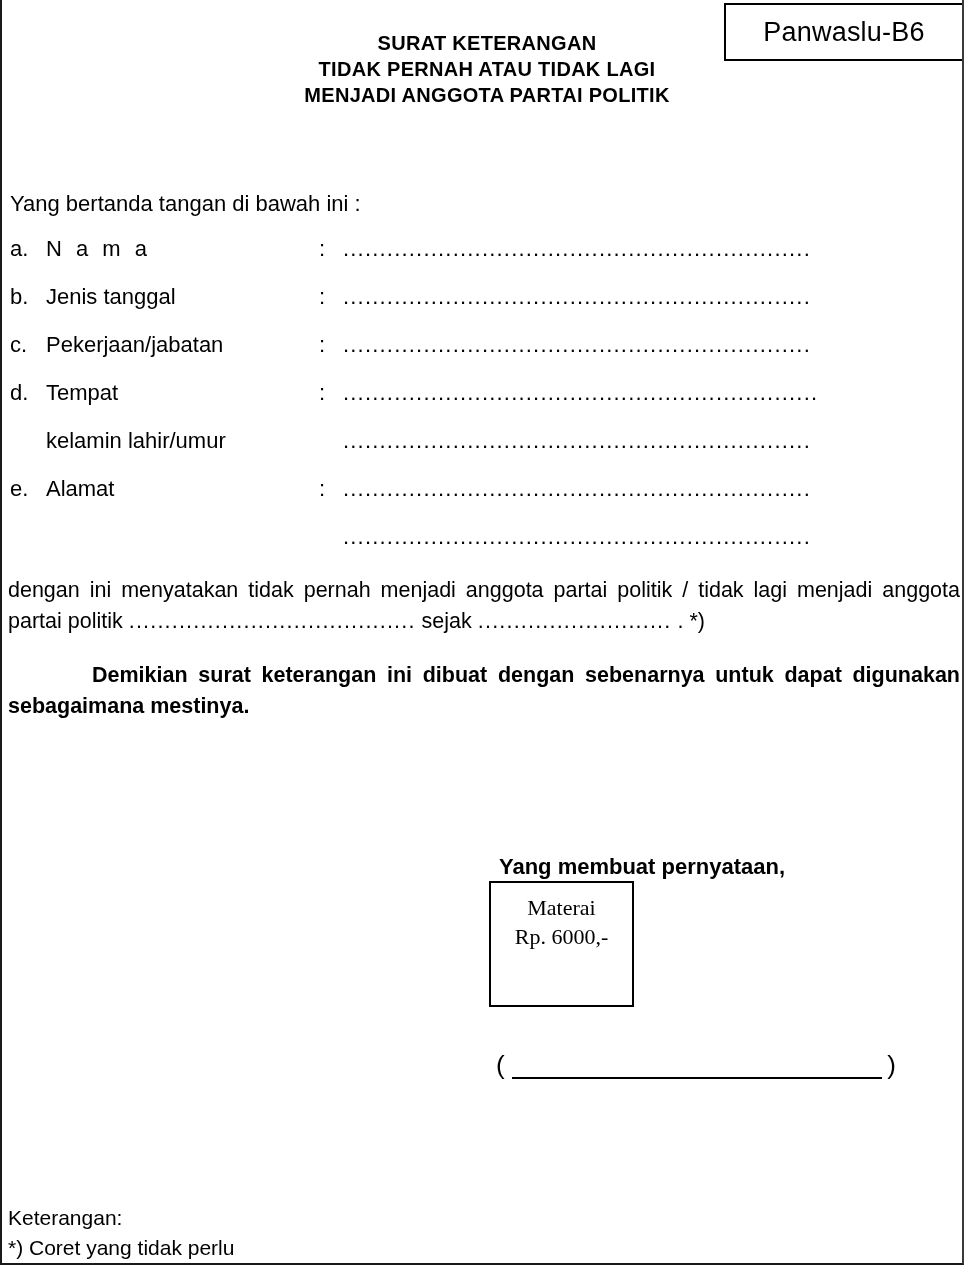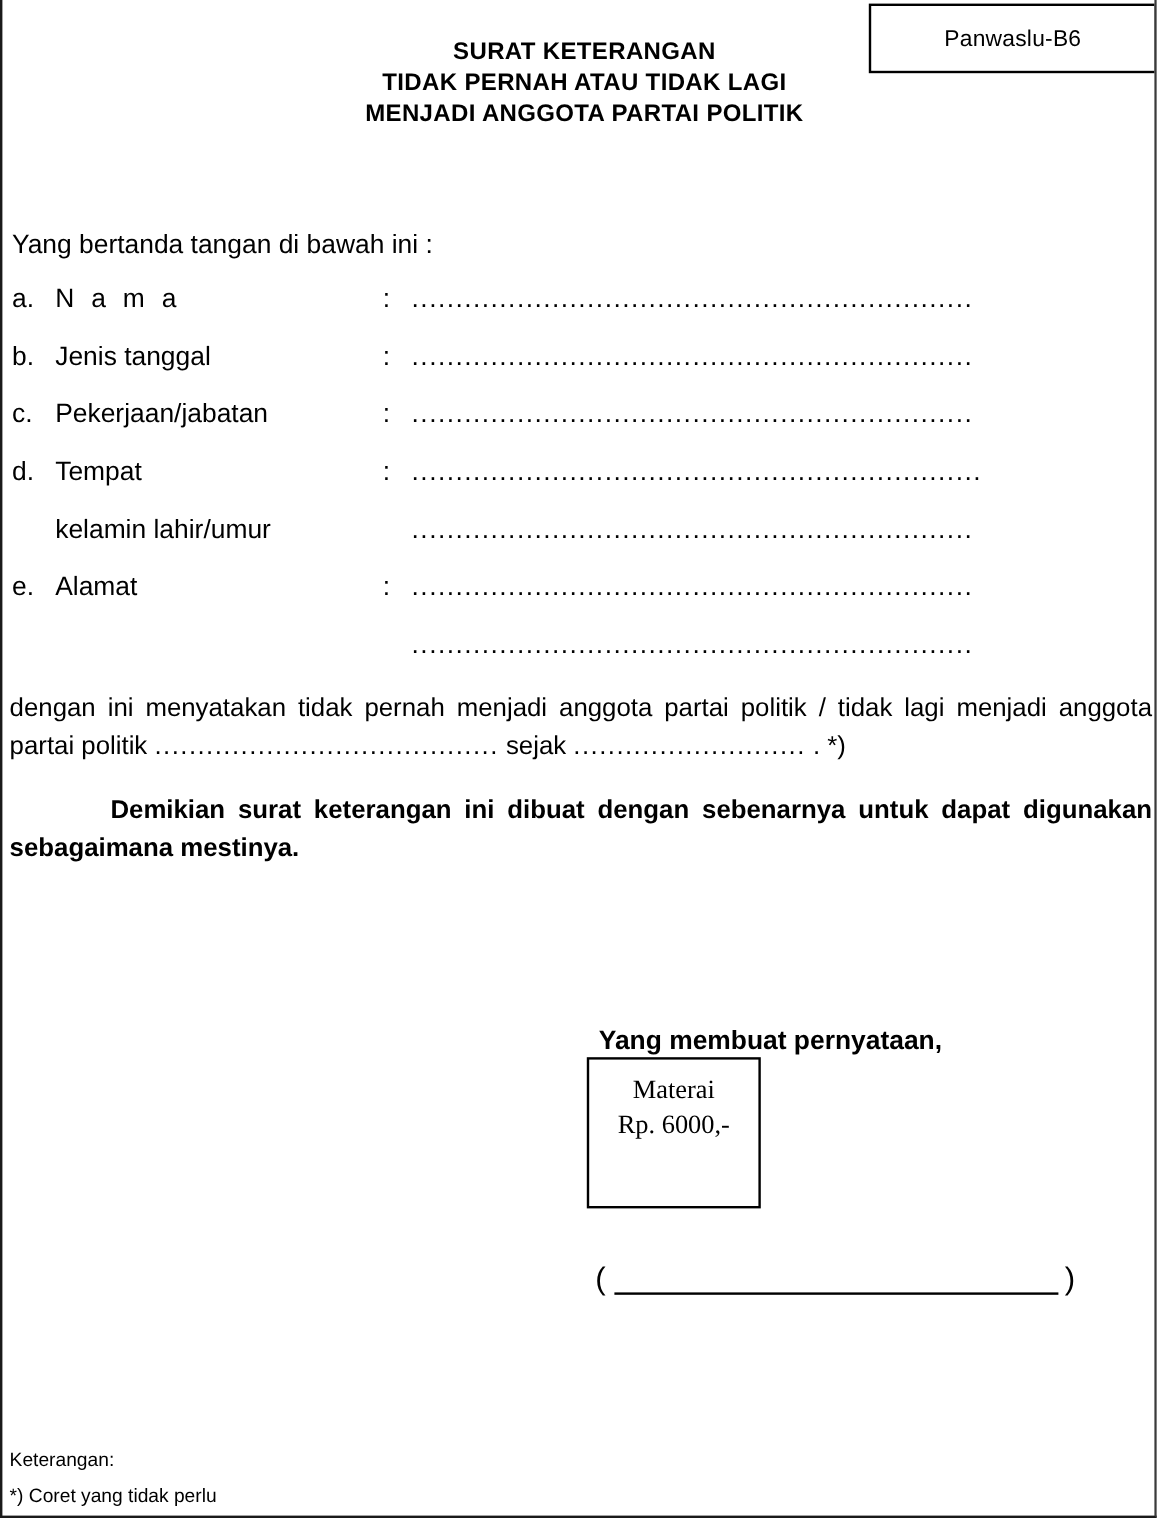--- a/index.html
+++ b/index.html
@@ -31,21 +31,21 @@
     top: 3px;
     width: 240px;
     height: 58px;
     border: 2px solid #000;
     box-sizing: border-box;
     display: flex;
     align-items: center;
     justify-content: center;
   }
   .code-box .code-text {
-    font-size: 19px;
+    font-size: 27px;
     letter-spacing: 0.2px;
     line-height: 1;
   }
 
   .doc-title {
     position: absolute;
     left: 180px;
     top: 30px;
     width: 610px;
     text-align: center;
@@ -190,21 +190,21 @@
     right: 14px;
     top: 29px;
     border-bottom: 2px solid #000;
   }
 
   
   .footnote {
     position: absolute;
     left: 6px;
     top: 1203px;
-    font-size: 16px;
+    font-size: 21px;
     line-height: 30px;
   }
   .footnote span { display: block; white-space: nowrap; }
 </style>
 </head>
 <body>
 
 <div id="page">
 
   <div class="code-box">

